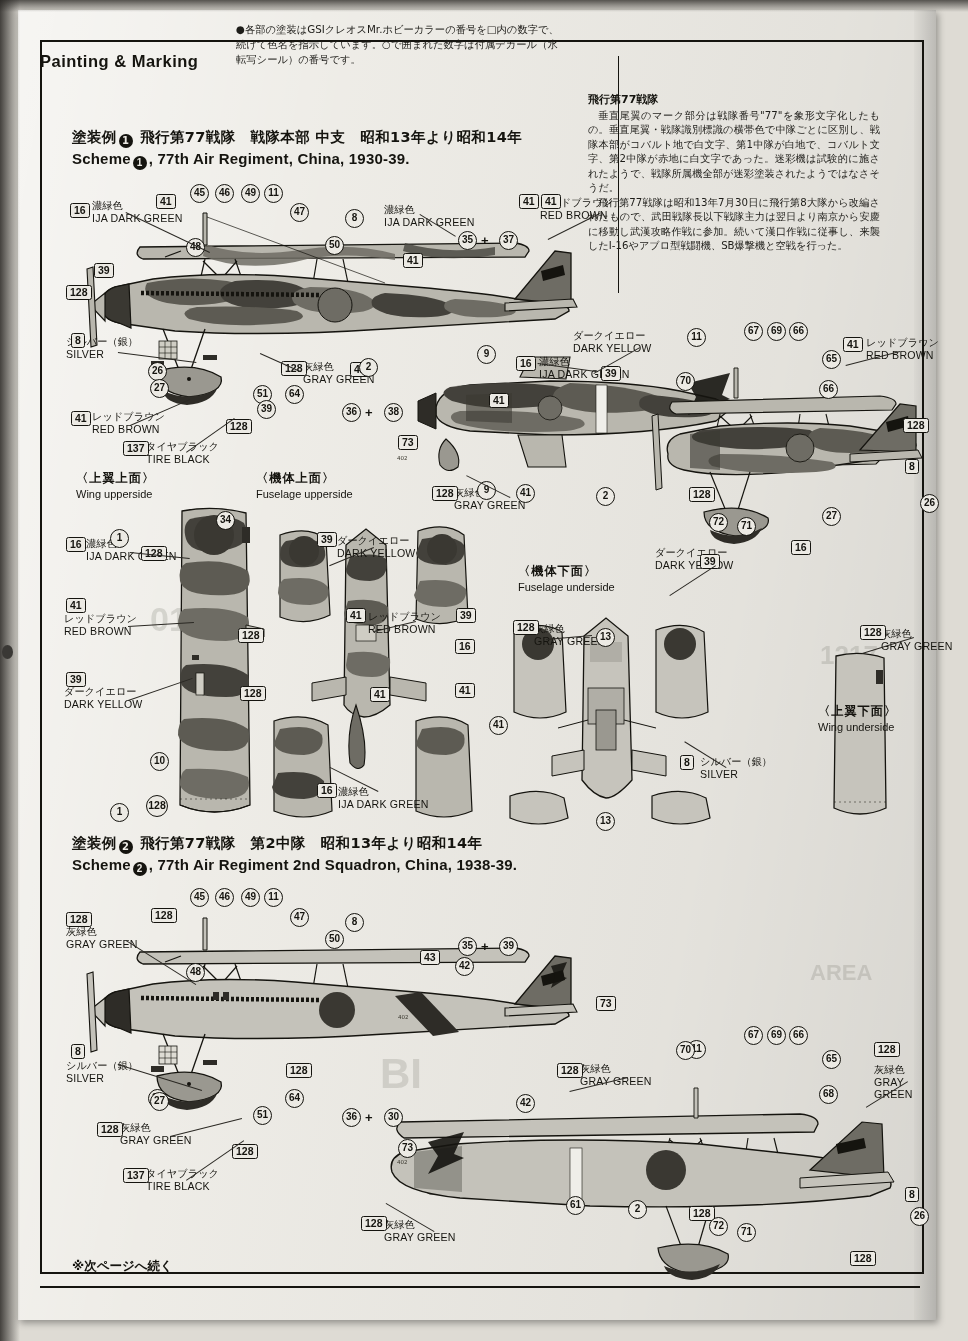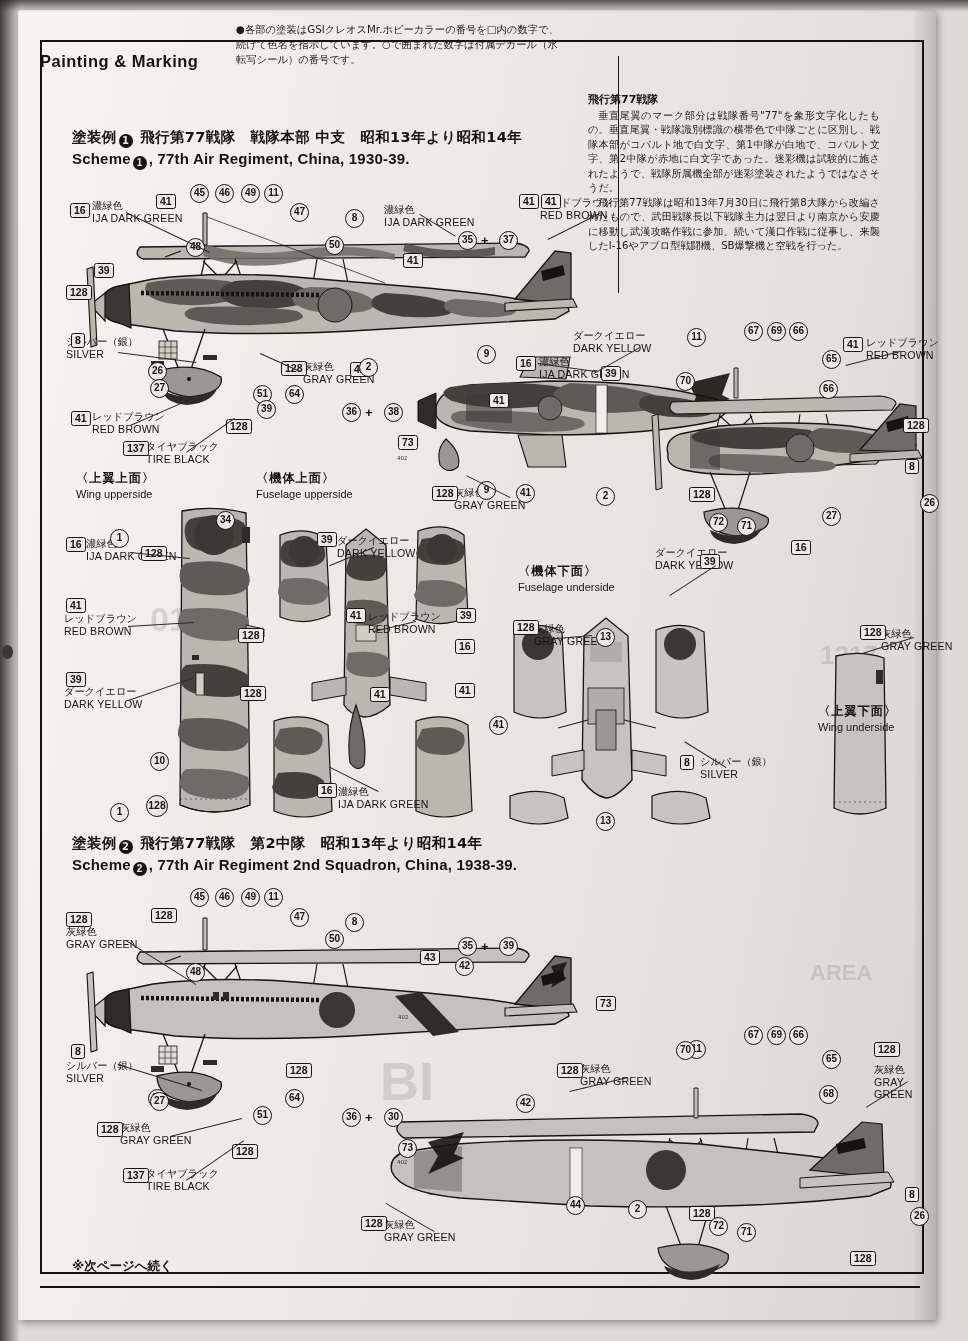--- a/index.html
+++ b/index.html
@@ -164,21 +164,21 @@
   <div id="sheet">
     <div id="sheet-right-edge"></div>
   </div>
   <div class="scan-dark-left"></div>
   <div class="scan-top"></div>
   <div class="hole"></div>
 
   <div class="ghost" style="left:150px;top:600px;font-size:34px;">010</div>
   <div class="ghost" style="left:820px;top:640px;font-size:26px;">1217</div>
   <div class="ghost" style="left:810px;top:960px;font-size:22px;">AREA</div>
-  <div class="ghost" style="left:380px;top:1050px;font-size:54px;">BI</div>
+  <div class="ghost" style="left:380px;top:1050px;font-size:42px;">BI</div>
 
   <div id="frame">
     <div class="col-div"></div>
   </div>
 
   <div id="title-en">Painting &amp; Marking</div>
 
   <div class="note-jp">●各部の塗装はGSIクレオスMr.ホビーカラーの番号を□内の数字で、続けて色名を指示しています。○で囲まれた数字は付属デカール（水転写シール）の番号です。</div>
 
   <div class="scheme-head" style="left:72px;top:128px;">
@@ -746,21 +746,21 @@
       <div class="ci" style="left: 767px; top: 1026px;">69</div>
       <div class="ci" style="left: 789px; top: 1026px;">66</div>
       <div class="ci" style="left: 687px; top: 1040px;">11</div>
       <div class="ci" style="left: 822px; top: 1050px;">65</div>
       <div class="ci" style="left: 819px; top: 1085px;">68</div>
       <div class="ci" style="left: 676px; top: 1041px;">70</div>
       <div class="ci" style="left: 709px; top: 1217px;">72</div>
       <div class="ci" style="left: 737px; top: 1223px;">71</div>
       <div class="ci" style="left: 910px; top: 1207px;">26</div>
       <div class="ci" style="left: 628px; top: 1200px;">2</div>
-      <div class="ci" style="left: 566px; top: 1196px;">44</div>
+      <div class="ci" style="left: 566px; top: 1196px;">61</div>
       <div class="ci" style="left: 342px; top: 1108px;">36</div>
       <div class="ci" style="left: 384px; top: 1108px;">30</div>
       <div class="ci" style="left: 398px; top: 1139px;">73</div>
       <div class="ci" style="left: 516px; top: 1094px;">42</div>
       <div class="plus" style="left: 481px; top: 233px;">+</div>
       <div class="plus" style="left: 365px; top: 405px;">+</div>
       <div class="plus" style="left: 481px; top: 939px;">+</div>
       <div class="plus" style="left: 365px; top: 1110px;">+</div>
       <div class="tiny" style="left: 397px; top: 455px;">402</div>
       <div class="tiny" style="left: 397px; top: 1159px;">402</div>

